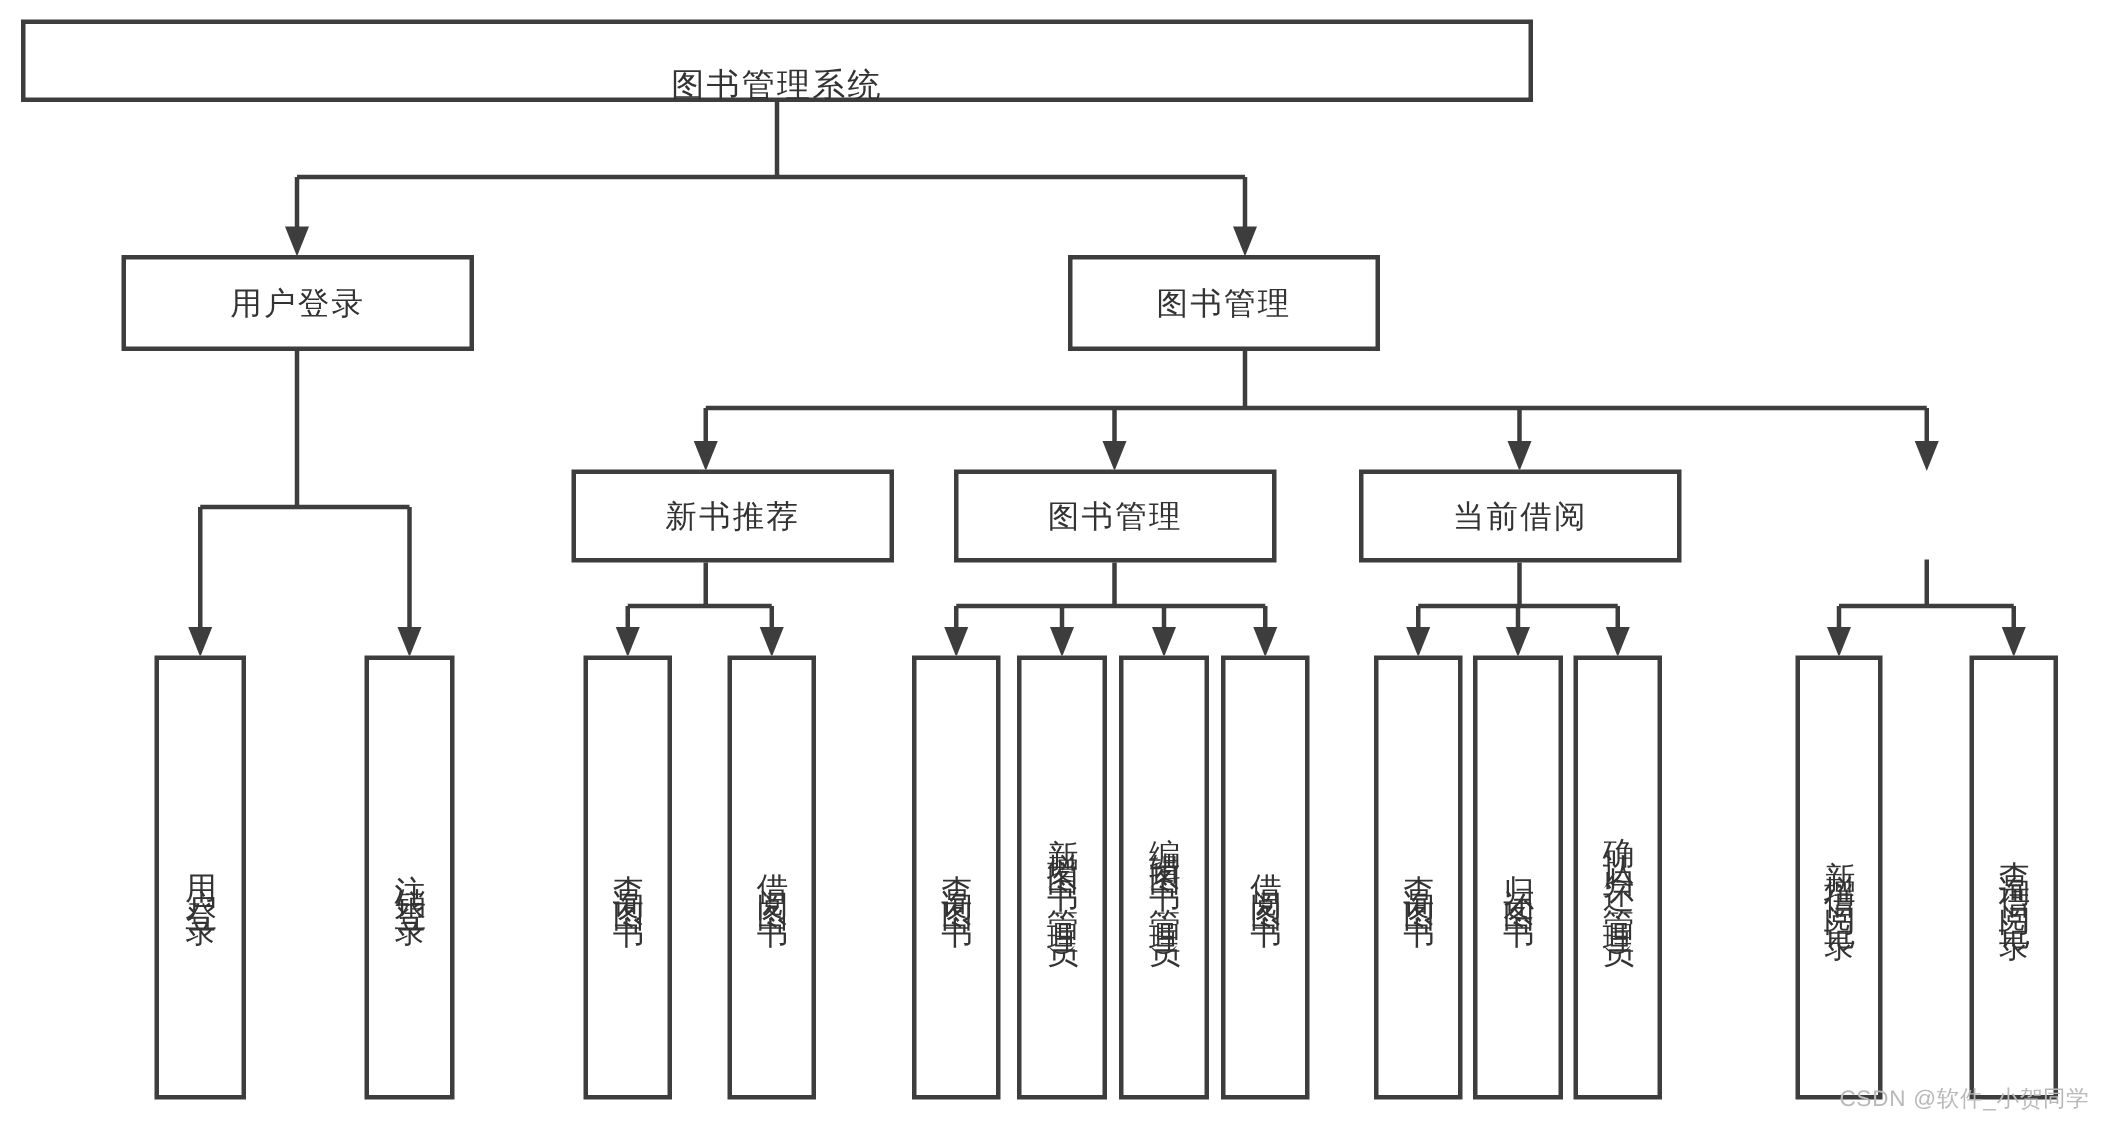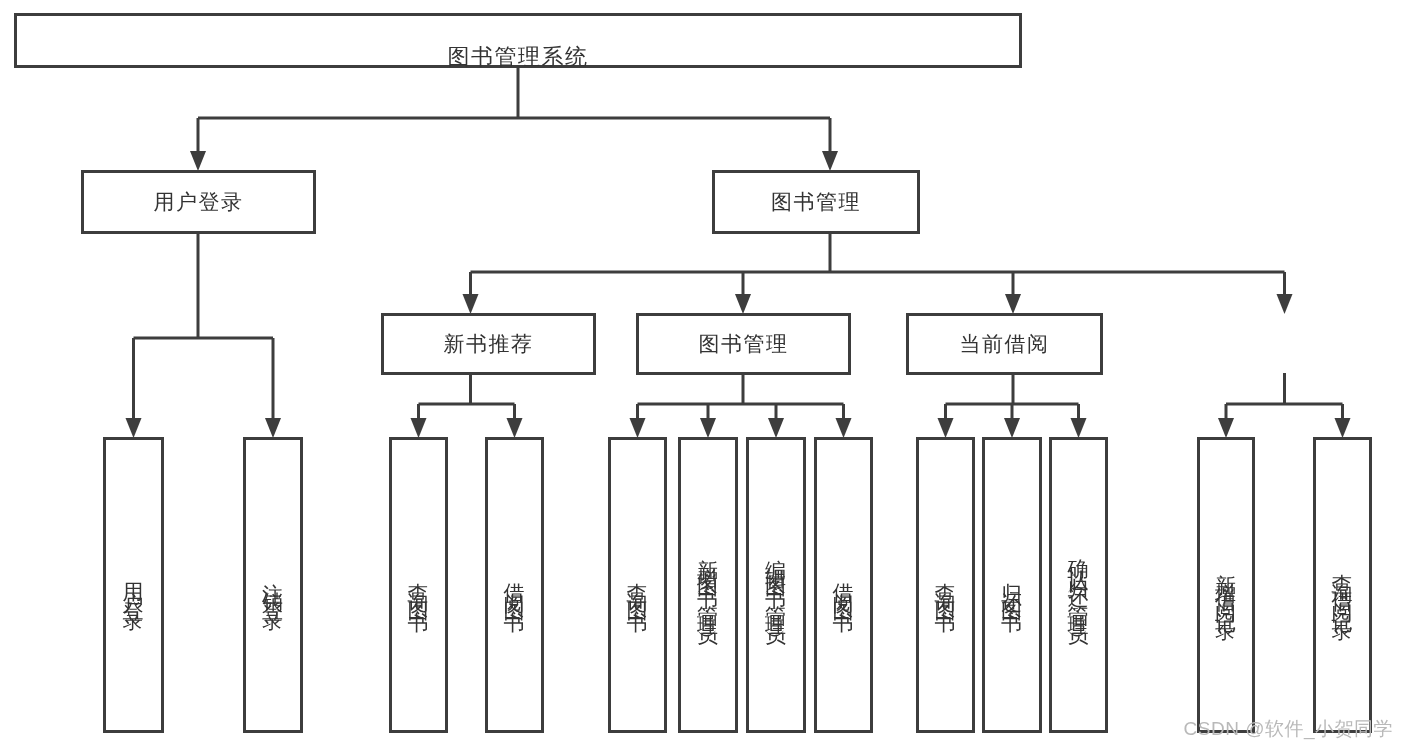--- a/index.html
+++ b/index.html
@@ -41,21 +41,21 @@
     line-height:1;
     font-size:21px;
     letter-spacing:0.45em;
     white-space:nowrap;
   }
   .watermark{
     position:absolute;
     right:12px;
     bottom:5px;
     z-index:10;
-    font-size:19px;
+    font-size:15px;
     letter-spacing:0.5px;
     color:var(--watermark);
     white-space:nowrap;
   }
 </style>
 </head>
 <body>
 
 <div class="canvas">
 
@@ -132,21 +132,21 @@
   <div class="box hbox" style="left:712px;top:170px;width:208px;height:64px">
     <span>图书管理</span>
   </div>
 
   <div class="box hbox" style="left:381px;top:313px;width:215px;height:62px">
     <span>新书推荐</span>
   </div>
   <div class="box hbox" style="left:636px;top:313px;width:215px;height:62px">
     <span>图书管理</span>
   </div>
-  <div class="box hbox" style="left:906px;top:313px;width:197px;height:62px">
+  <div class="box hbox" style="left:906px;top:313px;width:215px;height:62px">
     <span>当前借阅</span>
   </div>
 
   <div class="box vbox" style="left:103px;top:437px;width:61px;height:296px">
     <span>用户登录</span>
   </div>
   <div class="box vbox" style="left:243px;top:437px;width:60px;height:296px">
     <span>注销登录</span>
   </div>
 

